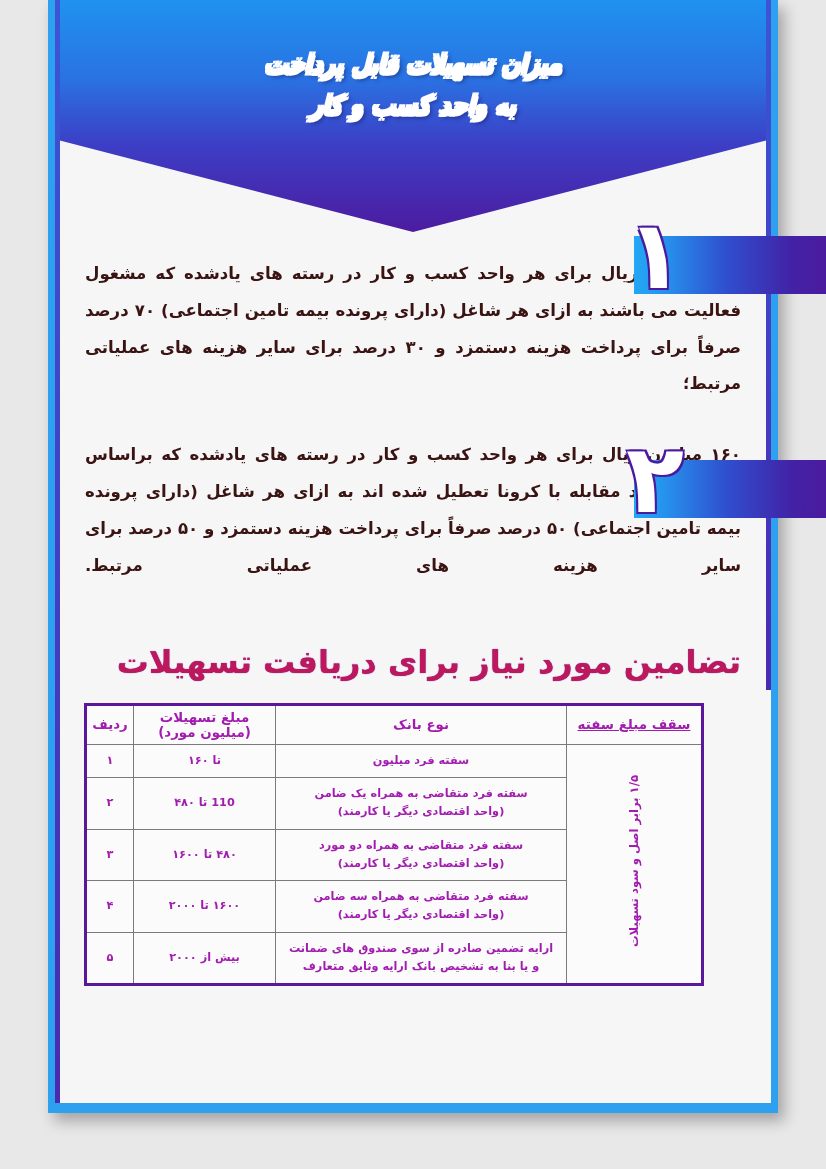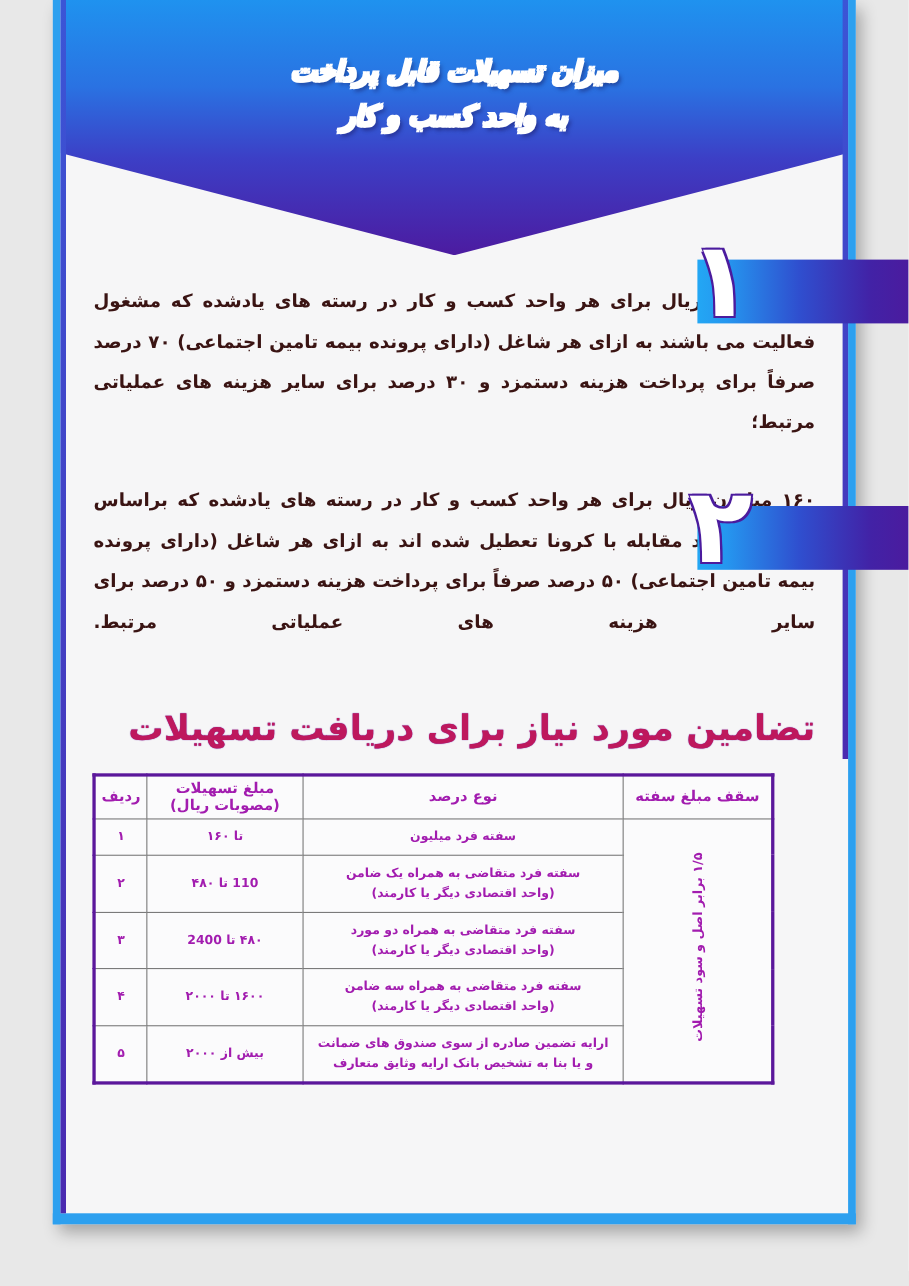--- a/index.html
+++ b/index.html
@@ -177,21 +177,21 @@
     padding: 7px 5px;
     line-height: 1.62;
   }
   td.col-idx   { width: 38px;  font-size: 13px; }
   td.col-amt   { width: 133px; font-size: 13px; }
   td.col-type  { width: 282px; }
   td.col-cap   { width: 126px; }
   th.col-idx   { width: 38px; }
   th.col-amt   { width: 133px; }
   th.col-type  { width: 282px; }
-  th.col-cap   { width: 126px; }
+  th.col-cap   { width: 126px; text-decoration: underline; }
 
   .vert-text {
     writing-mode: vertical-rl;
     transform: rotate(180deg);
     white-space: nowrap;
     font-size: 11.6px;
     font-weight: bold;
     letter-spacing: 0.4px;
     display: inline-block;
   }
@@ -213,22 +213,22 @@
 
     <p class="para" id="para-2">۱۶۰ میلیون ریال برای هر واحد کسب و کار در رسته های یادشده که براساس مصوبات ستاد مقابله با کرونا تعطیل شده اند به ازای هر شاغل (دارای پرونده بیمه تامین اجتماعی) ۵۰ درصد صرفاً برای پرداخت هزینه دستمزد و ۵۰ درصد برای سایر هزینه های عملیاتی مرتبط.</p>
 
     <div class="section-heading">تضامین مورد نیاز برای دریافت تسهیلات</div>
 
     <div class="table-wrap">
       <table class="gtable">
         <thead>
           <tr>
             <th class="col-cap">سقف مبلغ سفته</th>
-            <th class="col-type">نوع درصد</th>
-            <th class="col-amt">مبلغ تسهیلات (مصوبات ریال)</th>
+            <th class="col-type">نوع بانک</th>
+            <th class="col-amt">مبلغ تسهیلات (میلیون مورد)</th>
             <th class="col-idx">ردیف</th>
           </tr>
         </thead>
         <tbody>
           <tr>
             <td class="col-cap" rowspan="5">
               <span class="vert-text">۱/۵ برابر اصل و سود تسهیلات</span>
             </td>
             <td class="col-type">
               <span class="cell-line">سفته فرد میلیون</span>
@@ -242,21 +242,21 @@
               <span class="cell-line">(واحد اقتصادی دیگر یا کارمند)</span>
             </td>
             <td class="col-amt">110 تا ۴۸۰</td>
             <td class="col-idx">۲</td>
           </tr>
           <tr>
             <td class="col-type">
               <span class="cell-line">سفته فرد متقاضی به همراه دو مورد</span>
               <span class="cell-line">(واحد اقتصادی دیگر یا کارمند)</span>
             </td>
-            <td class="col-amt">۴۸۰ تا 2400</td>
+            <td class="col-amt">۴۸۰ تا ۱۶۰۰</td>
             <td class="col-idx">۳</td>
           </tr>
           <tr>
             <td class="col-type">
               <span class="cell-line">سفته فرد متقاضی به همراه سه ضامن</span>
               <span class="cell-line">(واحد اقتصادی دیگر یا کارمند)</span>
             </td>
             <td class="col-amt">۱۶۰۰ تا ۲۰۰۰</td>
             <td class="col-idx">۴</td>
           </tr>

